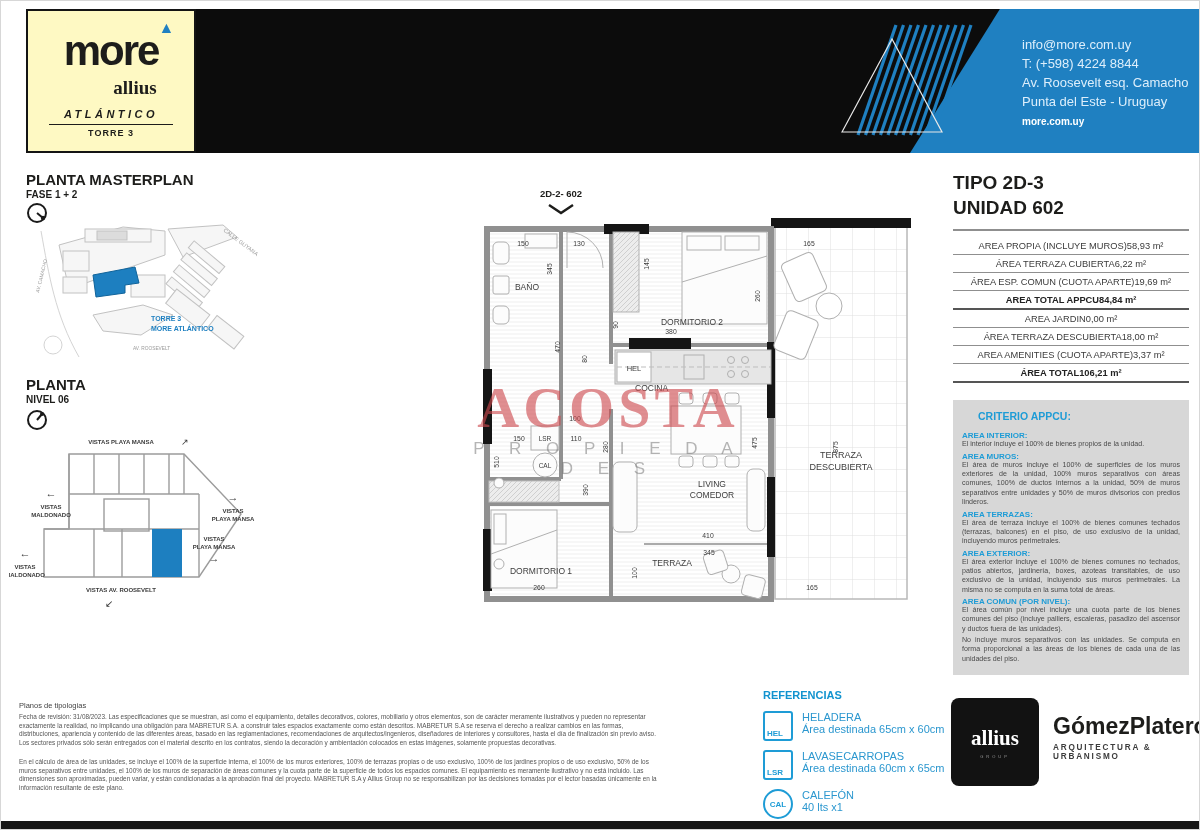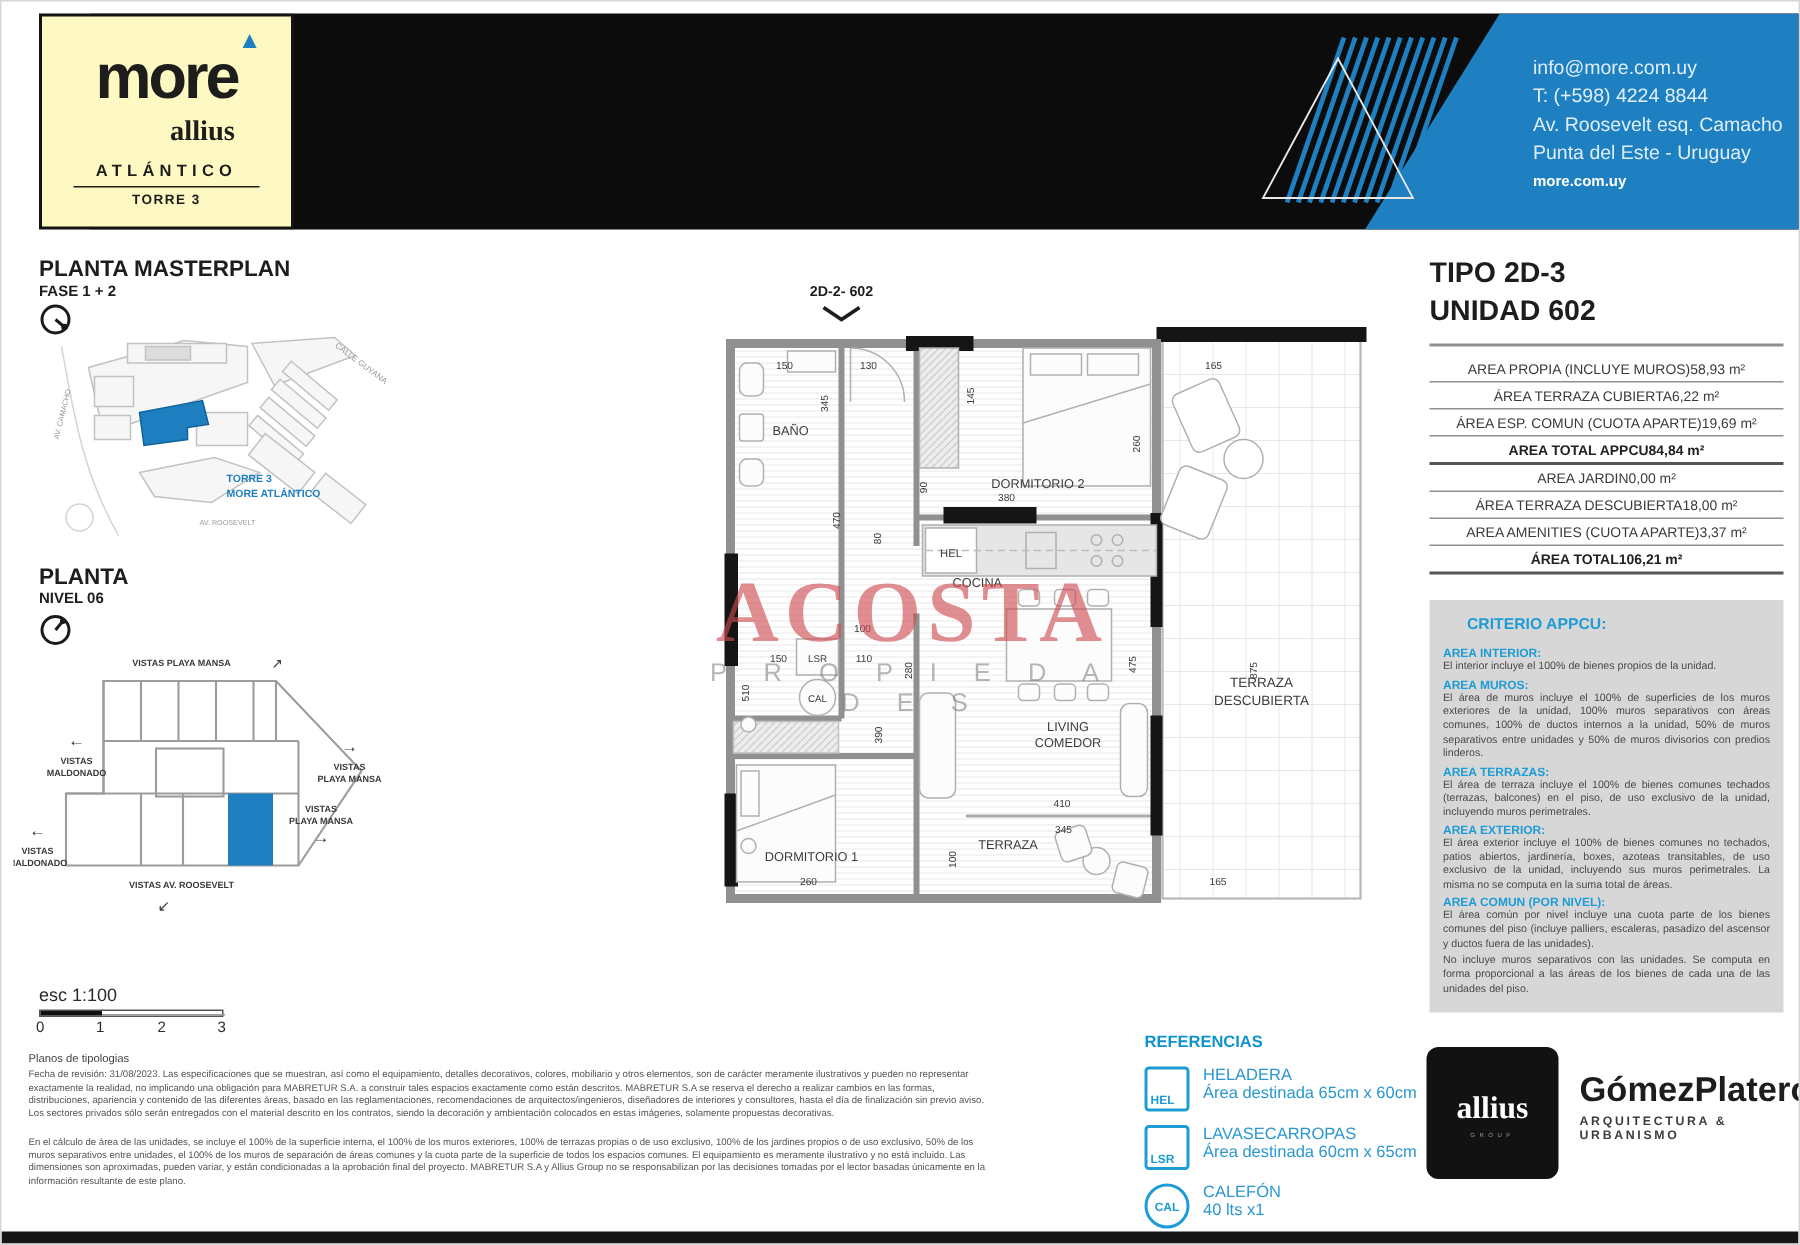--- a/index.html
+++ b/index.html
@@ -11,21 +11,21 @@
   .banner-blue { position:absolute; right:0; top:0; width:310px; height:144px; background:#1f80c1;
                  clip-path:polygon(29% 0, 100% 0, 100% 100%, 0 100%); }
   .banner-deco { position:absolute; left:770px; top:8px; width:190px; height:132px; }
   .banner-contact { position:absolute; left:962px; top:26px; color:#ddeefb; font-size:13px; line-height:19px; }
   .banner-contact .web { font-weight:bold; color:#ffffff; font-size:10px; margin-top:1px; }
   .logo-box { position:absolute; left:25px; top:8px; width:170px; height:144px; background:#fef9c3;
               border:2px solid #141414; z-index:3; text-align:center; }
   .more-word { display:inline-block; margin-top:16px; font-size:42px; font-weight:800; letter-spacing:-2px; color:#1d1d1b; position:relative; }
   .more-tri { position:absolute; right:-16px; top:-8px; font-size:16px; color:#1f80c1; letter-spacing:0; }
   .allius-word { font-family:"Liberation Serif", serif; font-weight:bold; font-size:19px; color:#1d1d1b; margin-top:2px; margin-left:48px; }
-  .atl-word { font-size:11px; font-weight:bold; letter-spacing:3.5px; color:#1d1d1b; margin-top:9px; }
+  .atl-word { font-size:11px; font-weight:bold; letter-spacing:3.5px; color:#1d1d1b; margin-top:9px;font-style:italic; }
   .atl-line { width:124px; border-bottom:1.5px solid #1d1d1b; margin:4px auto 3px auto; }
   .torre-word { font-size:9px; font-weight:bold; letter-spacing:1px; color:#1d1d1b; }
 
   
   .mp-title { position:absolute; left:25px; top:170px; font-size:15px; font-weight:bold; color:#1d1d1b; }
   .mp-sub   { position:absolute; left:25px; top:188px; font-size:10px; font-weight:bold; color:#1d1d1b; }
   .compass1 { position:absolute; left:25px; top:201px; }
   .mp-svg   { position:absolute; left:22px; top:196px; }
   .pl-title { position:absolute; left:25px; top:375px; font-size:15px; font-weight:bold; color:#1d1d1b; }
   .pl-sub   { position:absolute; left:25px; top:393px; font-size:10px; font-weight:bold; color:#1d1d1b; }
@@ -201,33 +201,20 @@
     <text x="205" y="112" font-size="6" font-weight="bold" fill="#3a3a3a" text-anchor="middle">VISTAS</text>
     <text x="205" y="120" font-size="6" font-weight="bold" fill="#3a3a3a" text-anchor="middle">PLAYA MANSA</text>
     <text x="205" y="133" font-size="11" fill="#3a3a3a" text-anchor="middle">→</text>
     <text x="16" y="128" font-size="11" fill="#3a3a3a" text-anchor="middle">←</text>
     <text x="16" y="140" font-size="6" font-weight="bold" fill="#3a3a3a" text-anchor="middle">VISTAS</text>
     <text x="16" y="148" font-size="6" font-weight="bold" fill="#3a3a3a" text-anchor="middle">MALDONADO</text>
     <text x="112" y="163" font-size="6" font-weight="bold" fill="#3a3a3a" text-anchor="middle">VISTAS AV. ROOSEVELT</text>
     <text x="96" y="178" font-size="10" fill="#3a3a3a">↙</text>
   </svg>
 
-  <div class="scale-wrap">
-    <div class="scale-label">esc 1:100</div>
-    <div class="scale-bar">
-      <div class="scale-fill"></div>
-      <div class="scale-mid"></div>
-    </div>
-    <div class="scale-ticks">
-      <span style="left:-2px">0</span>
-      <span style="left:38px">1</span>
-      <span style="left:79px">2</span>
-      <span style="left:119px">3</span>
-    </div>
-  </div>
 
   <div class="notes-title">Planos de tipologias</div>
   <div class="notes-p1">Fecha de revisión: 31/08/2023. Las especificaciones que se muestran, así como el equipamiento, detalles decorativos, colores, mobiliario y otros elementos, son de carácter meramente ilustrativos y pueden no representar exactamente la realidad, no implicando una obligación para MABRETUR S.A. a construir tales espacios exactamente como están descritos. MABRETUR S.A se reserva el derecho a realizar cambios en las formas, distribuciones, apariencia y contenido de las diferentes áreas, basado en las reglamentaciones, recomendaciones de arquitectos/ingenieros, diseñadores de interiores y consultores, hasta el día de finalización sin previo aviso. Los sectores privados sólo serán entregados con el material descrito en los contratos, siendo la decoración y ambientación colocados en estas imágenes, solamente propuestas decorativas.</div>
   <div class="notes-p2">En el cálculo de área de las unidades, se incluye el 100% de la superficie interna, el 100% de los muros exteriores, 100% de terrazas propias o de uso exclusivo, 100% de los jardines propios o de uso exclusivo, 50% de los muros separativos entre unidades, el 100% de los muros de separación de áreas comunes y la cuota parte de la superficie de todos los espacios comunes. El equipamiento es meramente ilustrativo y no está incluido. Las dimensiones son aproximadas, pueden variar, y están condicionadas a la aprobación final del proyecto. MABRETUR S.A y Allius Group no se responsabilizan por las decisiones tomadas por el lector basadas únicamente en la información resultante de este plano.</div>
 
   <svg class="plan-svg" width="470" height="465" viewBox="0 0 470 465">
     <defs>
       <pattern id="wood" width="4" height="4" patternUnits="userSpaceOnUse">
         <rect width="4" height="4" fill="#ffffff"></rect>
         <line x1="0" y1="2" x2="4" y2="2" stroke="#efefef" stroke-width="1"></line>

